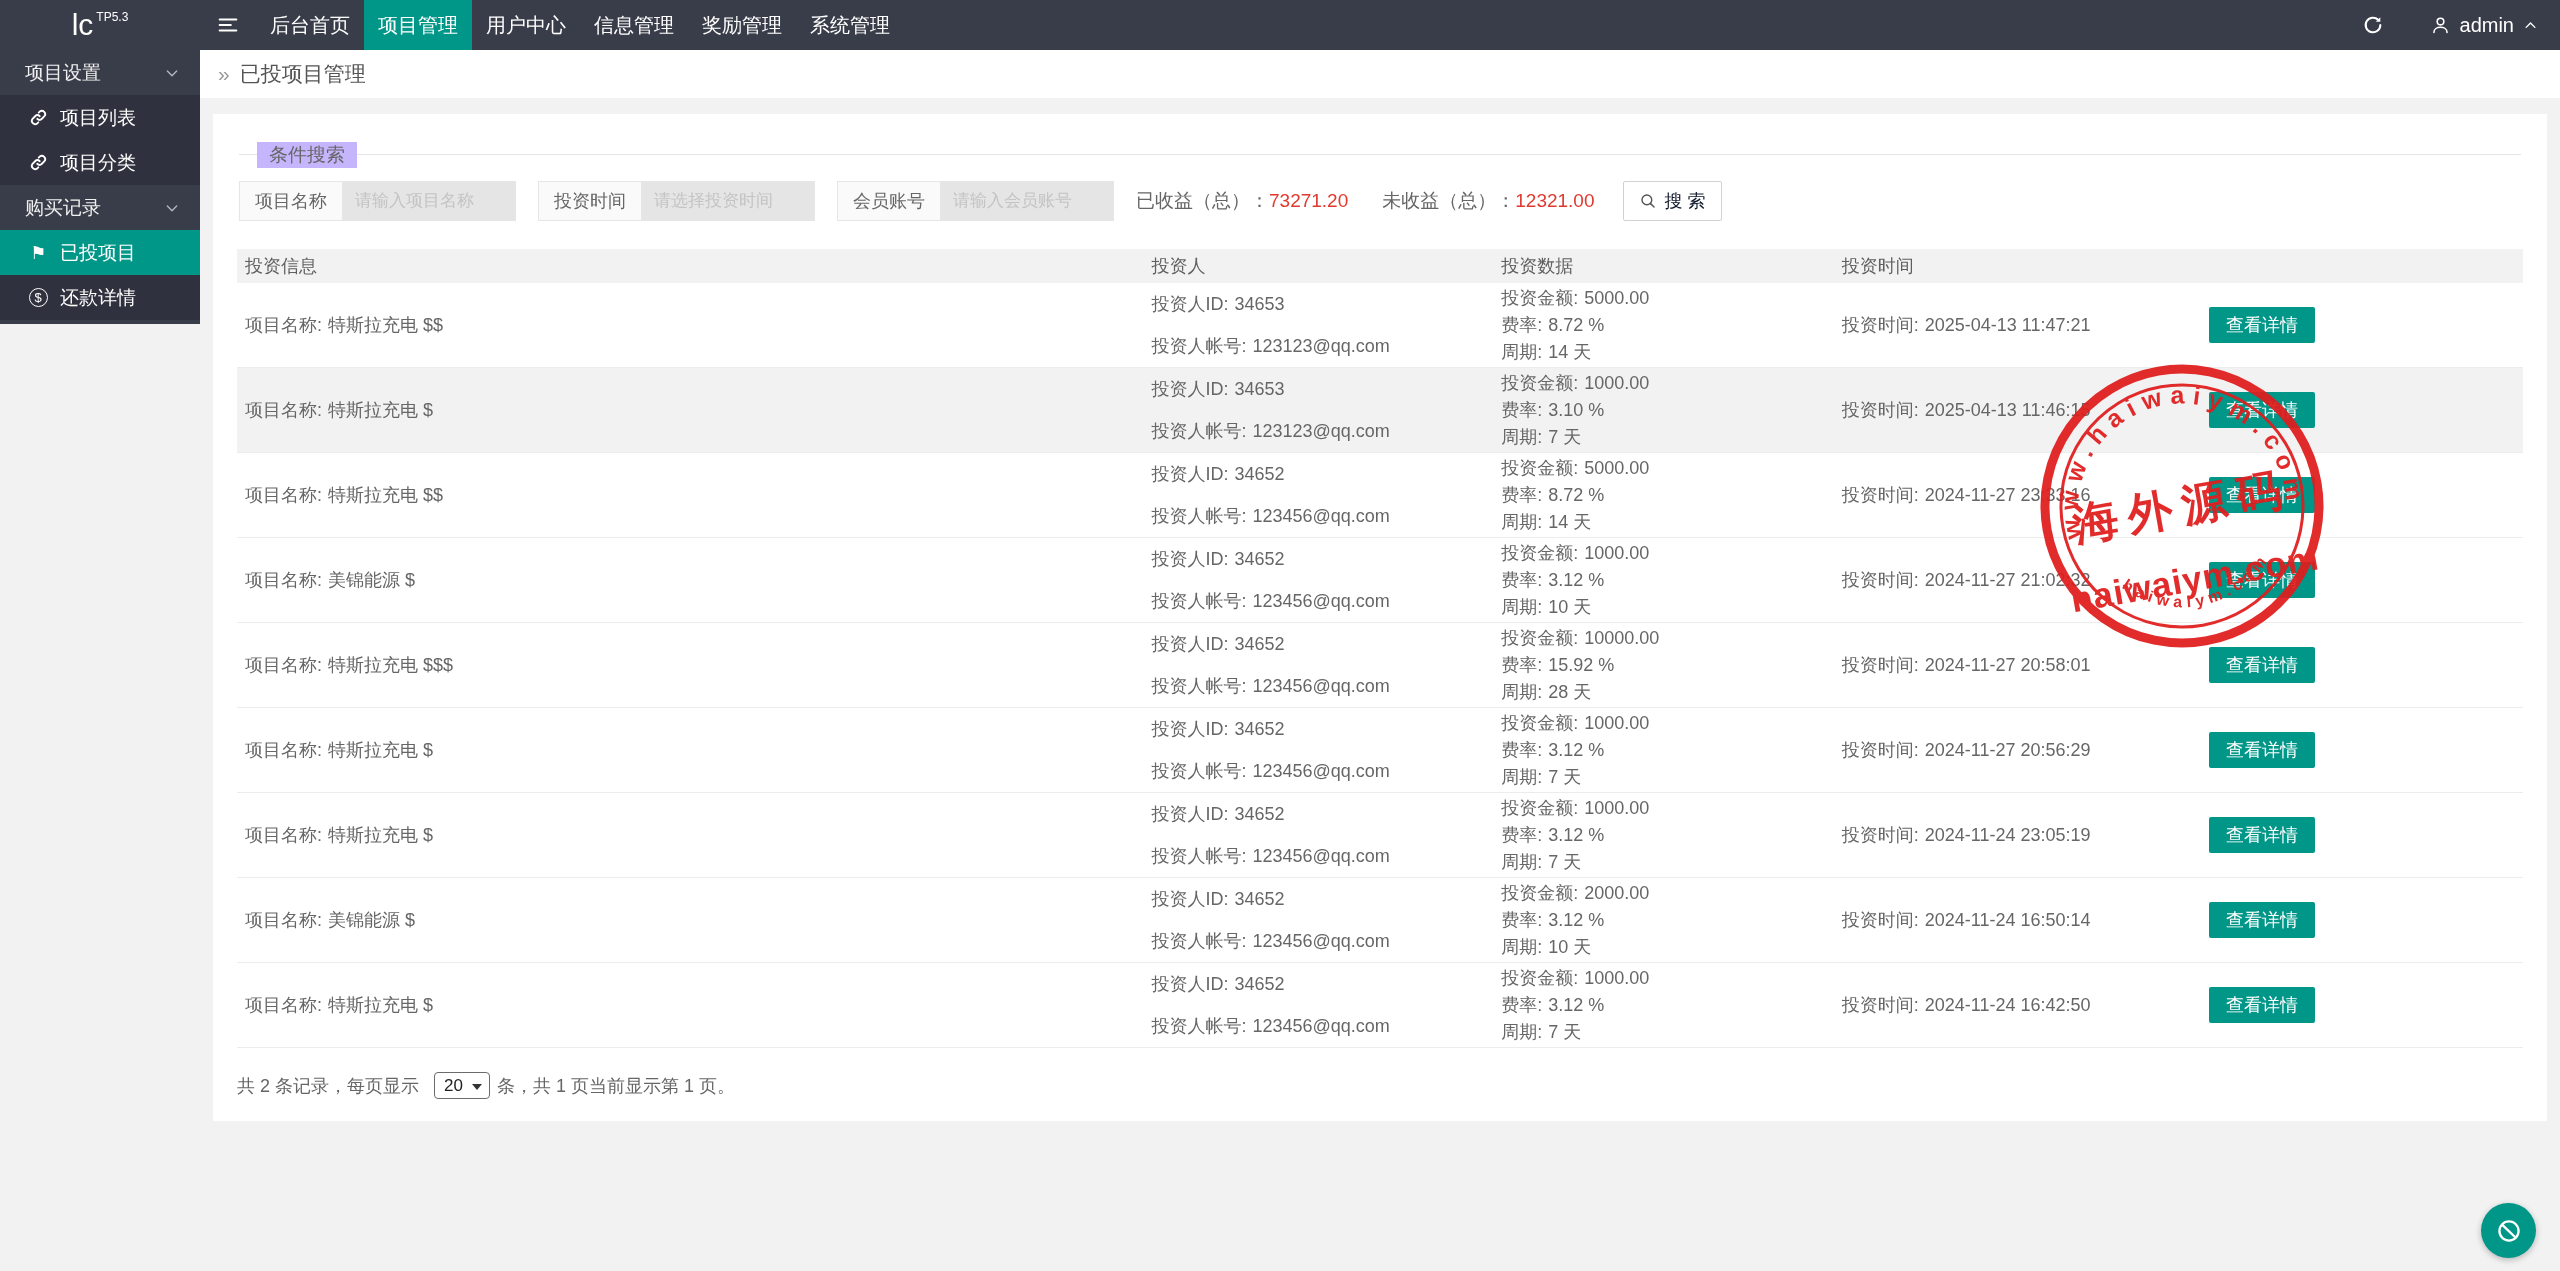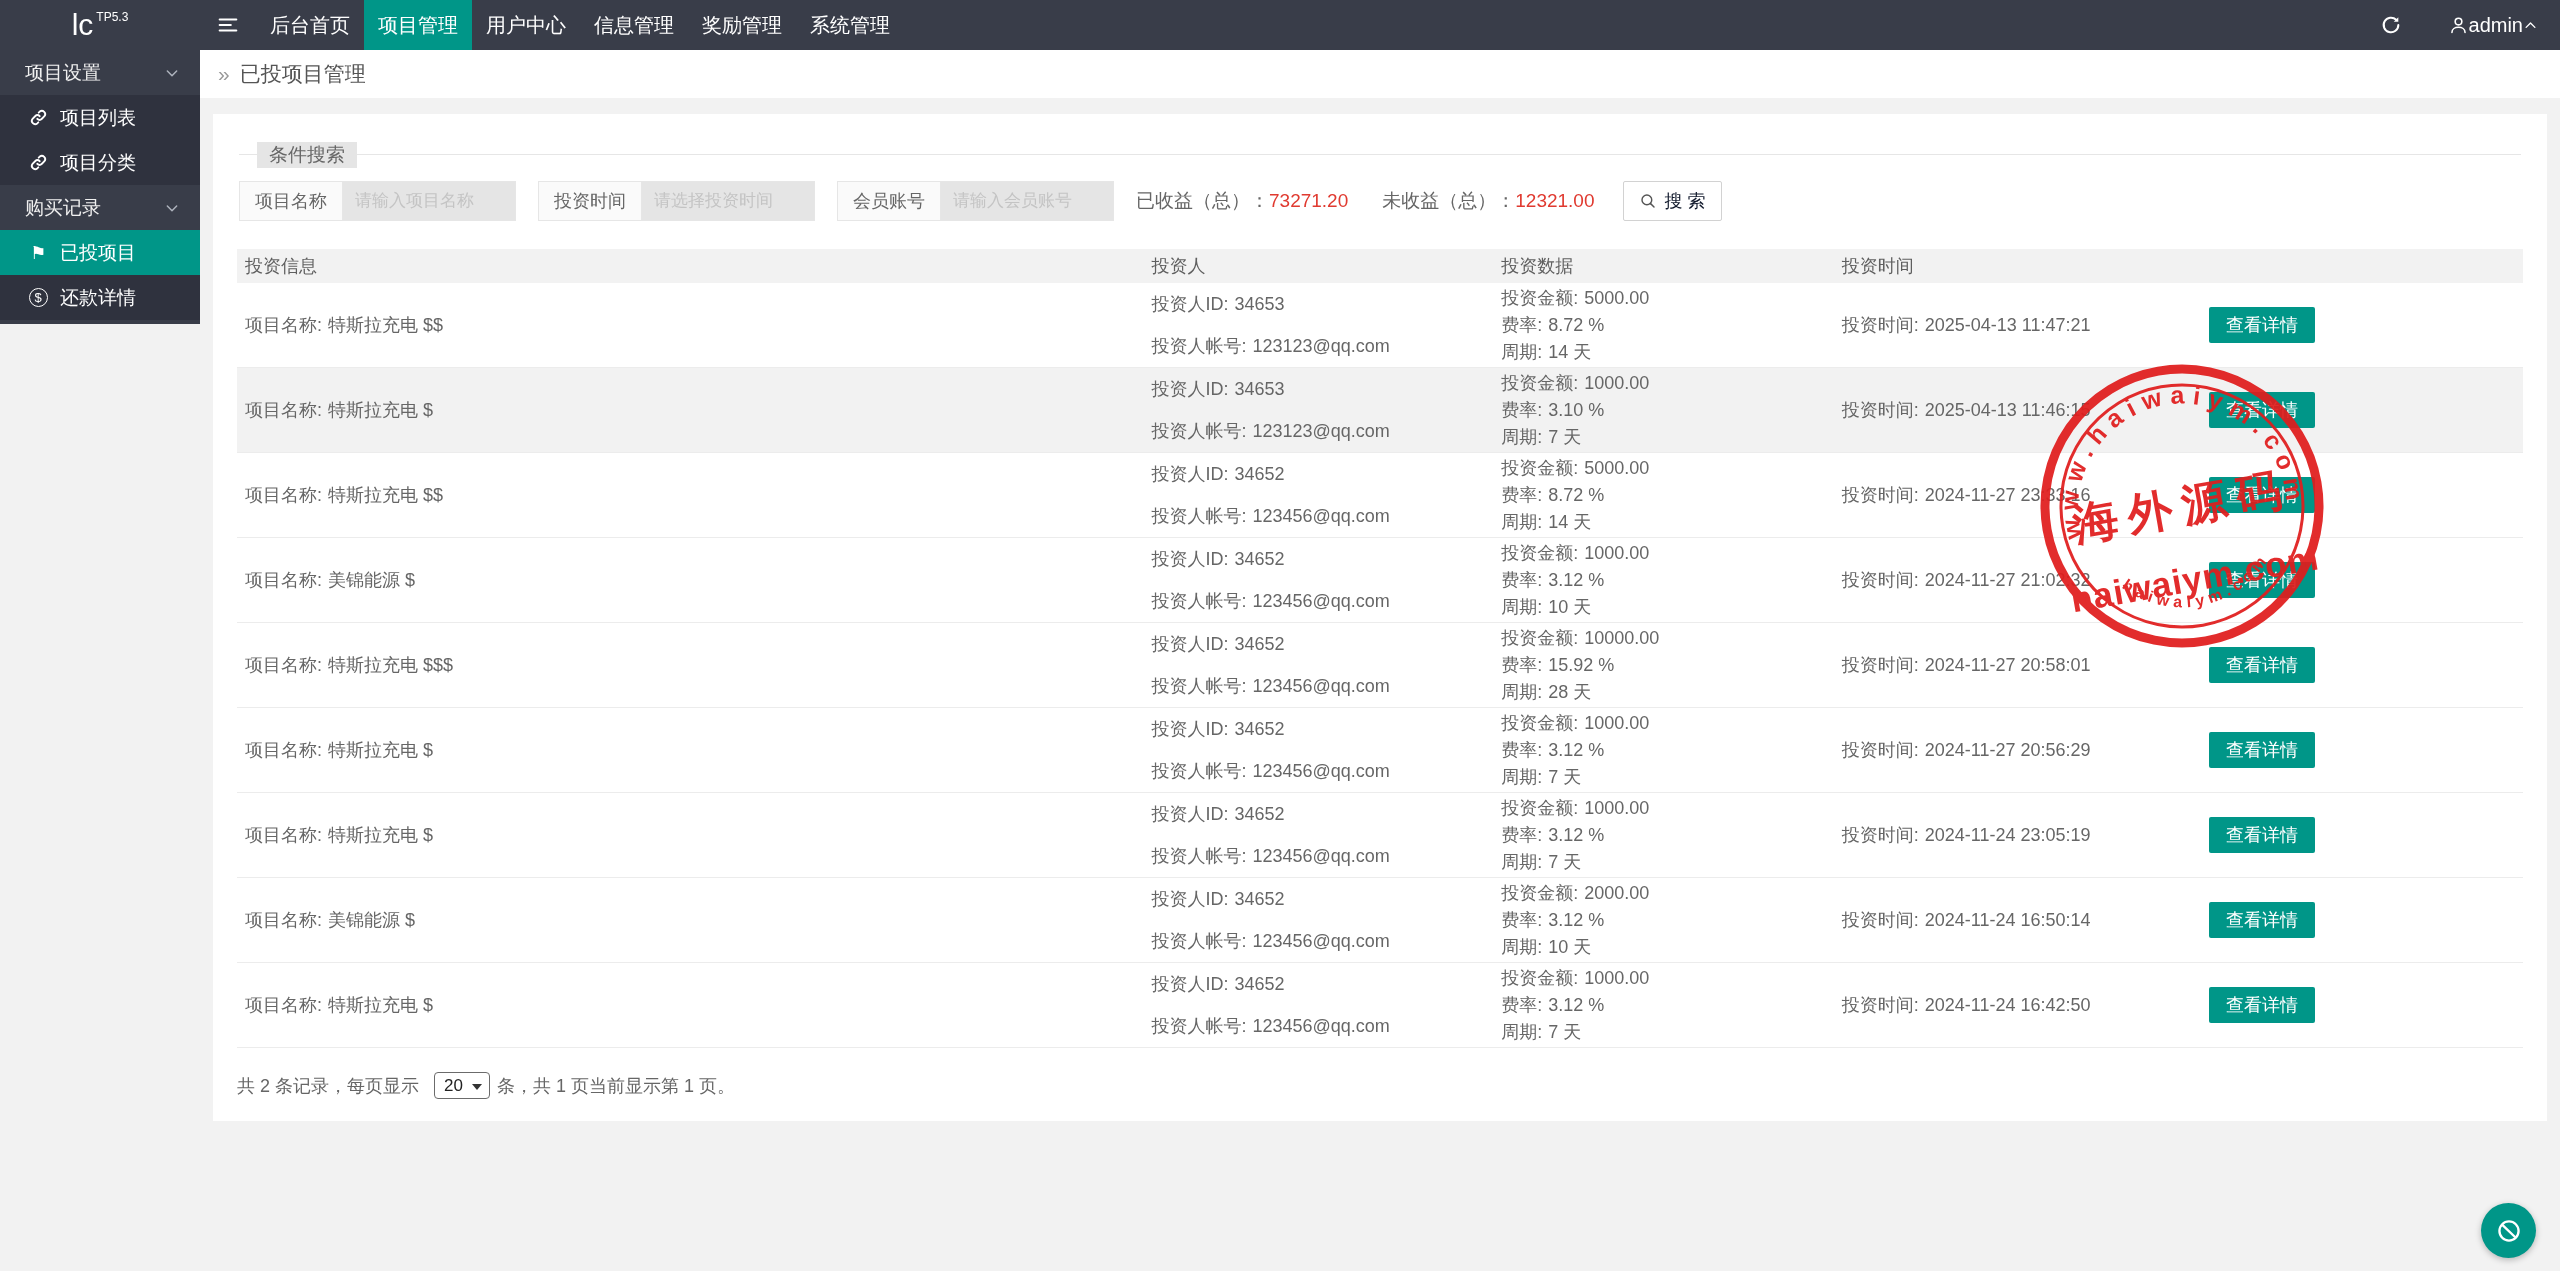--- a/index.html
+++ b/index.html
@@ -10,37 +10,37 @@
   }
   
   .navbar{position:absolute;top:0;left:0;width:2560px;height:50px;background:#393D49;display:flex;align-items:stretch;z-index:20;}
   .logo{width:200px;display:flex;align-items:center;justify-content:center;color:#fff;}
   .logo .lc{font-size:30px;line-height:50px;}
   .logo sup{font-size:12px;margin-left:3px;position:relative;top:-8px;}
   .burger{width:56px;display:flex;align-items:center;justify-content:center;cursor:pointer;}
   .nav-item{padding:0 14px;line-height:50px;color:#fff;font-size:20px;cursor:pointer;white-space:nowrap;}
   .nav-item.active{background:#009688;}
   .nav-right{margin-left:auto;display:flex;align-items:center;gap:46px;padding-right:22px;color:#fff;}
-  .nav-user{display:flex;align-items:center;gap:0;font-size:20px;cursor:pointer;}
+  .nav-user{display:flex;align-items:center;gap:9px;font-size:20px;cursor:pointer;}
   
   .sidebar{position:absolute;top:50px;left:0;width:200px;background:#393D49;z-index:19;padding-bottom:4px;}
   .side-section{height:45px;display:flex;align-items:center;justify-content:space-between;padding:0 20px 0 25px;color:#f0f0f0;font-size:19px;cursor:pointer;}
   .side-item{height:45px;display:flex;align-items:center;gap:12px;padding-left:28px;color:#fff;font-size:19px;background:#2F323E;cursor:pointer;}
   .side-item.active{background:#009688;}
   .side-item .ic{width:20px;display:flex;justify-content:center;}
   .dollar-circ{width:19px;height:19px;border:1.5px solid #fff;border-radius:50%;display:flex;align-items:center;justify-content:center;font-size:13px;color:#fff;box-sizing:border-box;}
   .flag{font-size:18px;color:#fff;}
   
   .crumbbar{position:absolute;top:50px;left:200px;width:2360px;height:48px;background:#fff;display:flex;align-items:center;gap:10px;padding-left:18px;box-sizing:border-box;}
   .crumb-arrow{color:#9a9a9a;font-size:21px;}
   .crumb-title{color:#555;font-size:21px;}
   
   .panel{position:absolute;top:114px;left:213px;width:2334px;background:#fff;box-sizing:border-box;padding:24px 24px 22px;}
   .fieldset{border-top:1px solid #e6e6e6;margin:16px 2px 0;position:relative;padding:26px 0 4px;}
-  .legend{position:absolute;top:-13px;left:18px;background:#e5e5e5;padding:0 12px;font-size:19px;color:#666;}
+  .legend{position:absolute;top:-13px;left:18px;background:#c4b5fd;padding:0 12px;font-size:19px;color:#666;}
   .search-row{display:flex;align-items:center;gap:22px;}
   .input-group{display:flex;border:1px solid #e6e6e6;height:40px;box-sizing:border-box;background:#e5e5e5;}
   .input-label{background:#fafafa;border-right:1px solid #e6e6e6;padding:0 15px;display:flex;align-items:center;font-size:18px;color:#666;white-space:nowrap;}
   .input-group input{border:0;outline:0;width:148px;padding:0 12px;font-size:17px;color:#333;background:transparent;}
   .input-group input::placeholder{color:#c4c4c4;}
   .stats{display:flex;gap:34px;font-size:19px;color:#666;white-space:nowrap;}
   .stat-val{color:#e03a30;}
   .search-btn{height:40px;margin-left:6px;padding:0 15px;background:#fff;border:1px solid #d2d2d2;border-radius:2px;font-size:18px;color:#0f172a;display:flex;align-items:center;gap:8px;cursor:pointer;}
   
   .table{margin-top:24px;}

